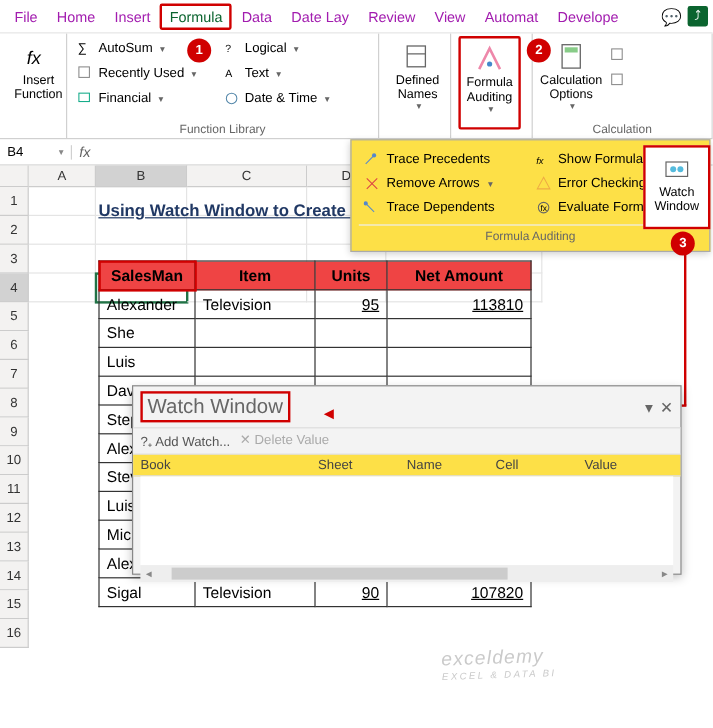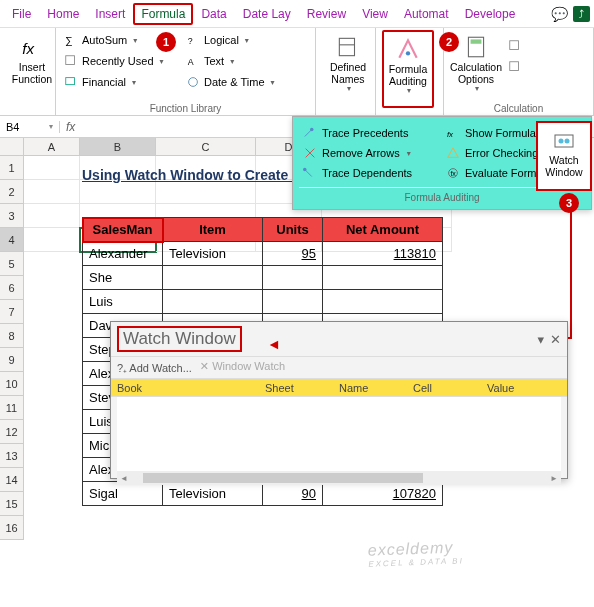--- a/index.html
+++ b/index.html
@@ -20,21 +20,21 @@
 .ribbon-row { display: flex; gap: 4px; flex: 1;}
 .ribbon-btn-lg { display: flex; flex-direction: column; align-items: center; justify-content: flex-start; width: 52px; padding: 2px; font-size: 10.5px; text-align: center; line-height: 1.1; }
 .ribbon-btn-lg svg { width: 26px; height: 26px; margin: 2px 0; }
 .ribbon-btn-sm { display: flex; align-items: center; gap: 4px; font-size: 11px; padding: 1px 2px; height: 20px; white-space: nowrap; }
 .ribbon-btn-sm svg { width: 14px; height: 14px; }
 .drop::after { content: "▾"; font-size: 8px; color: #666; margin-left: 2px; }
 .highlight { border: 2px solid #d00000; border-radius: 2px; }
 .badge { position: absolute; width: 20px; height: 20px; background: #d00000; color: #fff; border-radius: 50%; display: flex; align-items: center; justify-content: center; font-size: 11px; font-weight: bold; z-index: 5; }
 
 
-.audit-panel { position: absolute; top: 116px; left: 292px; width: 300px; background: #5eead4; border: 1px solid #aaa; box-shadow: 0 2px 6px rgba(0,0,0,.2); padding: 6px; z-index: 10; }
+.audit-panel { position: absolute; top: 116px; left: 292px; width: 300px; background: #fde047; border: 1px solid #aaa; box-shadow: 0 2px 6px rgba(0,0,0,.2); padding: 6px; z-index: 10; }
 .audit-row { display: flex; }
 .audit-col { flex: 1; }
 .audit-item { display: flex; align-items: center; gap: 5px; padding: 3px 4px; font-size: 11px; }
 .audit-item svg { width: 14px; height: 14px; }
 .audit-label { text-align: center; font-size: 10px; color: #666; padding-top: 4px; border-top: 1px solid #eee; margin-top: 4px; }
 .watch-btn { position: absolute; top: 4px; right: -1px; width: 56px; height: 70px; border: 2px solid #d00000; display: flex; flex-direction: column; align-items: center; font-size: 10.5px; line-height:1.1; padding-top: 6px; background: #fff; text-align:center;}
 .watch-btn svg { width: 24px; height: 24px; margin-bottom: 2px; }
 
 
 .fbar { display: flex; align-items: center; height: 22px; border-bottom: 1px solid #d0d0d0; }
@@ -437,21 +437,21 @@
   <div class="ww-head">
     <span class="ww-title-box">Watch Window</span>
     <span class="ww-arrow">◄</span>
     <div class="ww-ctrls">
       <span>▾</span>
       <span>✕</span>
     </div>
   </div>
   <div class="ww-toolbar">
     <span>?₊ <span>Add Watch...</span></span>
-    <span class="dis">✕ <span>Window Watch</span></span>
+    <span class="dis">✕ <span>Delete Value</span></span>
   </div>
   <div class="ww-cols">
     <span style="flex:2">Book</span>
     <span>Sheet</span>
     <span>Name</span>
     <span>Cell</span>
     <span>Value</span>
   </div>
   <div class="ww-body"></div>
   <div class="ww-scroll">

